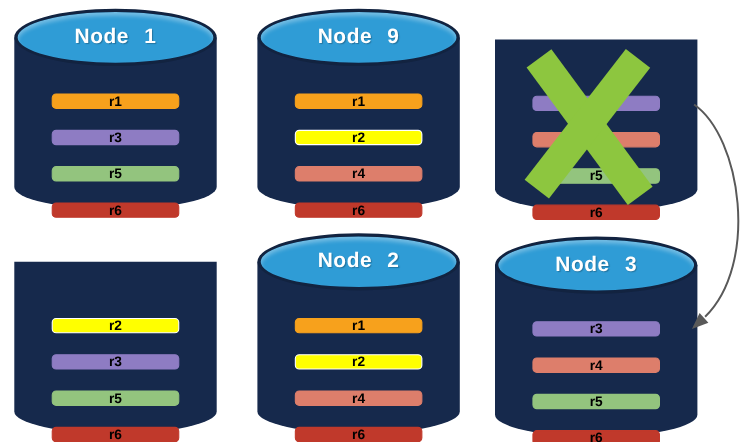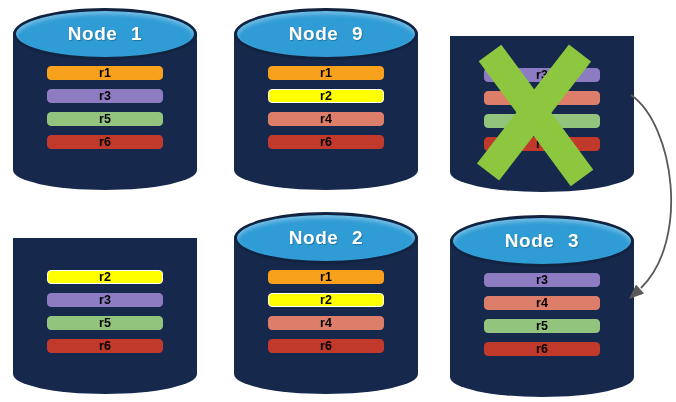--- a/index.html
+++ b/index.html
@@ -28,21 +28,21 @@
     font-size:19px; font-weight:bold;
     letter-spacing:0.5px; word-spacing:8px;
     text-shadow:1px 1px 1px rgba(0,0,0,0.25);
   }
   .bars { position:absolute; left:34px; top:58px; width:116px; }
   .bar {
     height:14px; margin-bottom:9px; border-radius:4px;
     box-sizing:border-box; border:1px solid transparent;
     display:flex; align-items:center; justify-content:center;
     color:var(--replica-label,#000);
-    font-size:12.5px; font-weight:bold; line-height:1;
+    font-size:12.5px; font-weight:bold; line-height:1;margin-top:19px;
   }
   .overlay {
     position:absolute; left:0; top:0; z-index:5; pointer-events:none;
   }
 </style>
 </head>
 <body>
 
 <div class="canvas">
 

